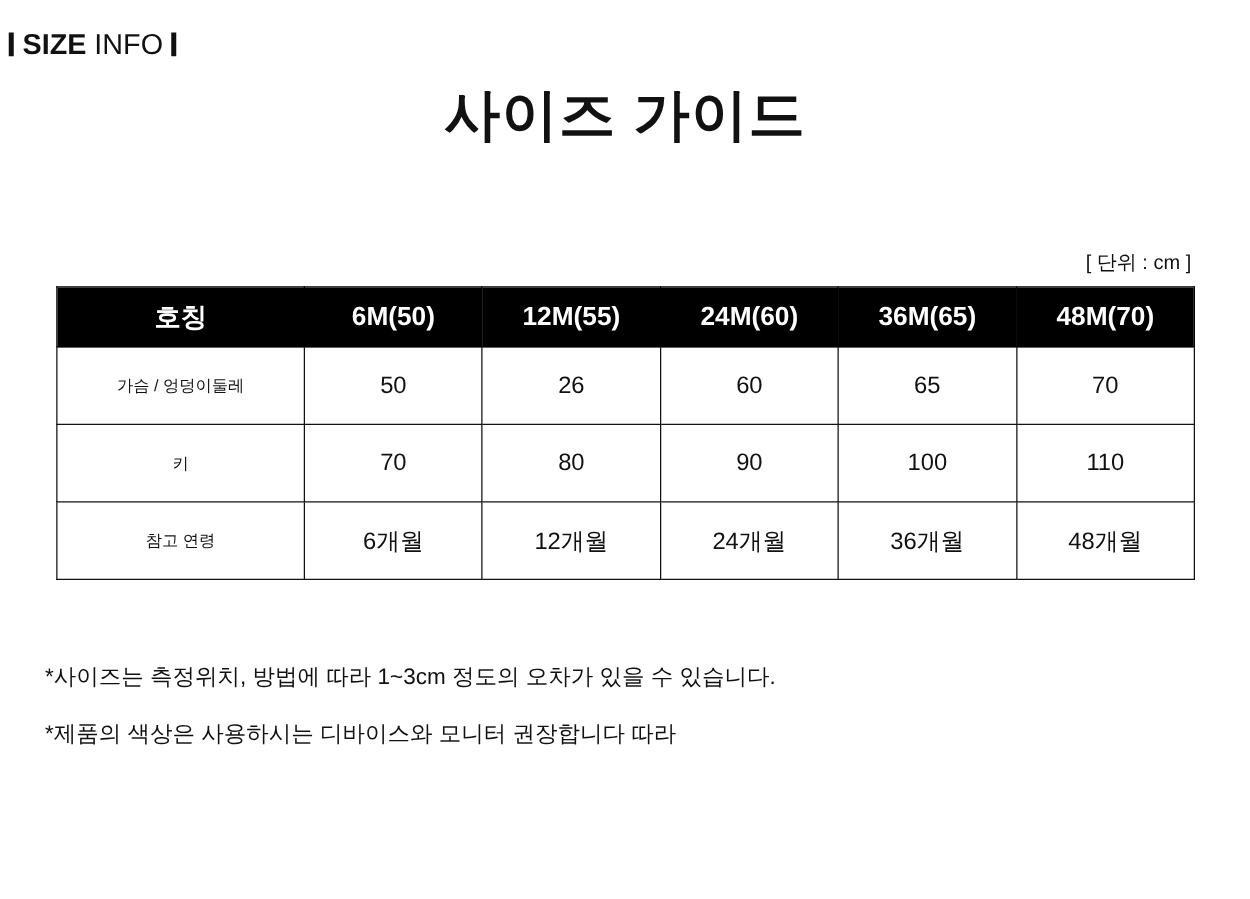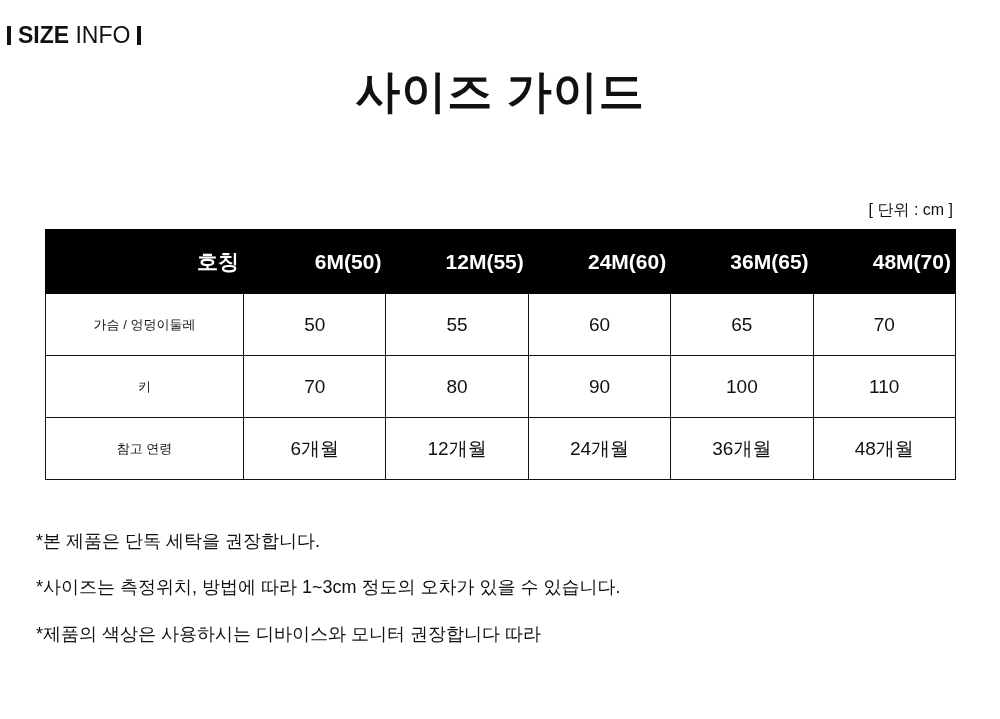--- a/index.html
+++ b/index.html
@@ -89,22 +89,21 @@
     height: 62px;
     padding: 0 4px;
     box-sizing: border-box;
   }
   table.size-table thead th {
     background: #000000;
     color: #ffffff;
     font-weight: bold;
     font-size: 21px;
     border-color: #000000;
-    height: 64px;
-    text-align: right;
+    height: 48px;
   }
   table.size-table thead th.first-col {
     font-size: 21px;
   }
   table.size-table tbody td {
     background: #ffffff;
     color: #111111;
     font-weight: normal;
   }
   table.size-table tbody td.row-label {
@@ -164,21 +163,21 @@
           <th>12M(55)</th>
           <th>24M(60)</th>
           <th>36M(65)</th>
           <th>48M(70)</th>
         </tr>
       </thead>
       <tbody>
         <tr>
           <td class="row-label">가슴 / 엉덩이둘레</td>
           <td>50</td>
-          <td>55</td>
+          <td>26</td>
           <td>60</td>
           <td>65</td>
           <td>70</td>
         </tr>
         <tr>
           <td class="row-label">키</td>
           <td>70</td>
           <td>80</td>
           <td>90</td>
           <td>100</td>
@@ -190,18 +189,17 @@
           <td>12개월</td>
           <td>24개월</td>
           <td>36개월</td>
           <td>48개월</td>
         </tr>
       </tbody>
     </table>
   </div>
 
   <div class="notes">
-    <p>*본 제품은 단독 세탁을 권장합니다.</p>
     <p>*사이즈는 측정위치, 방법에 따라 1~3cm 정도의 오차가 있을 수 있습니다.</p>
     <p class="tight">*제품의 색상은 사용하시는 디바이스와 모니터 권장합니다 따라</p>
   </div>
 
 </div>
 
 </body></html>

